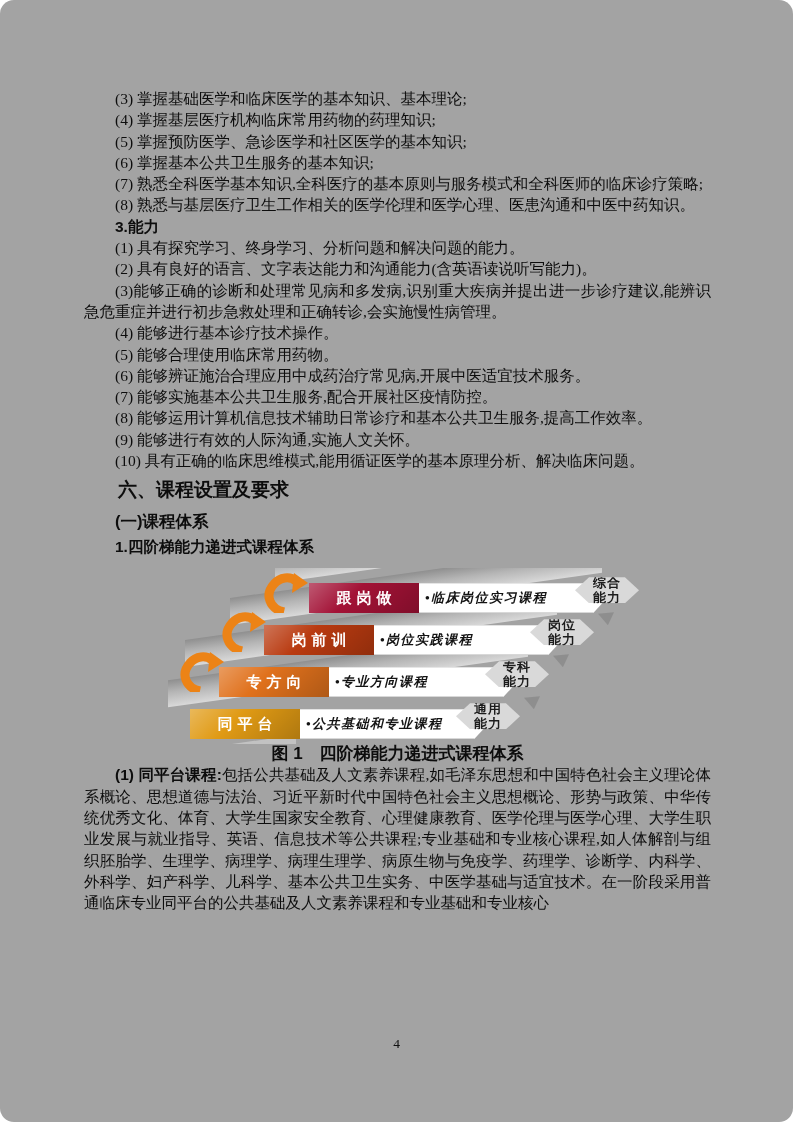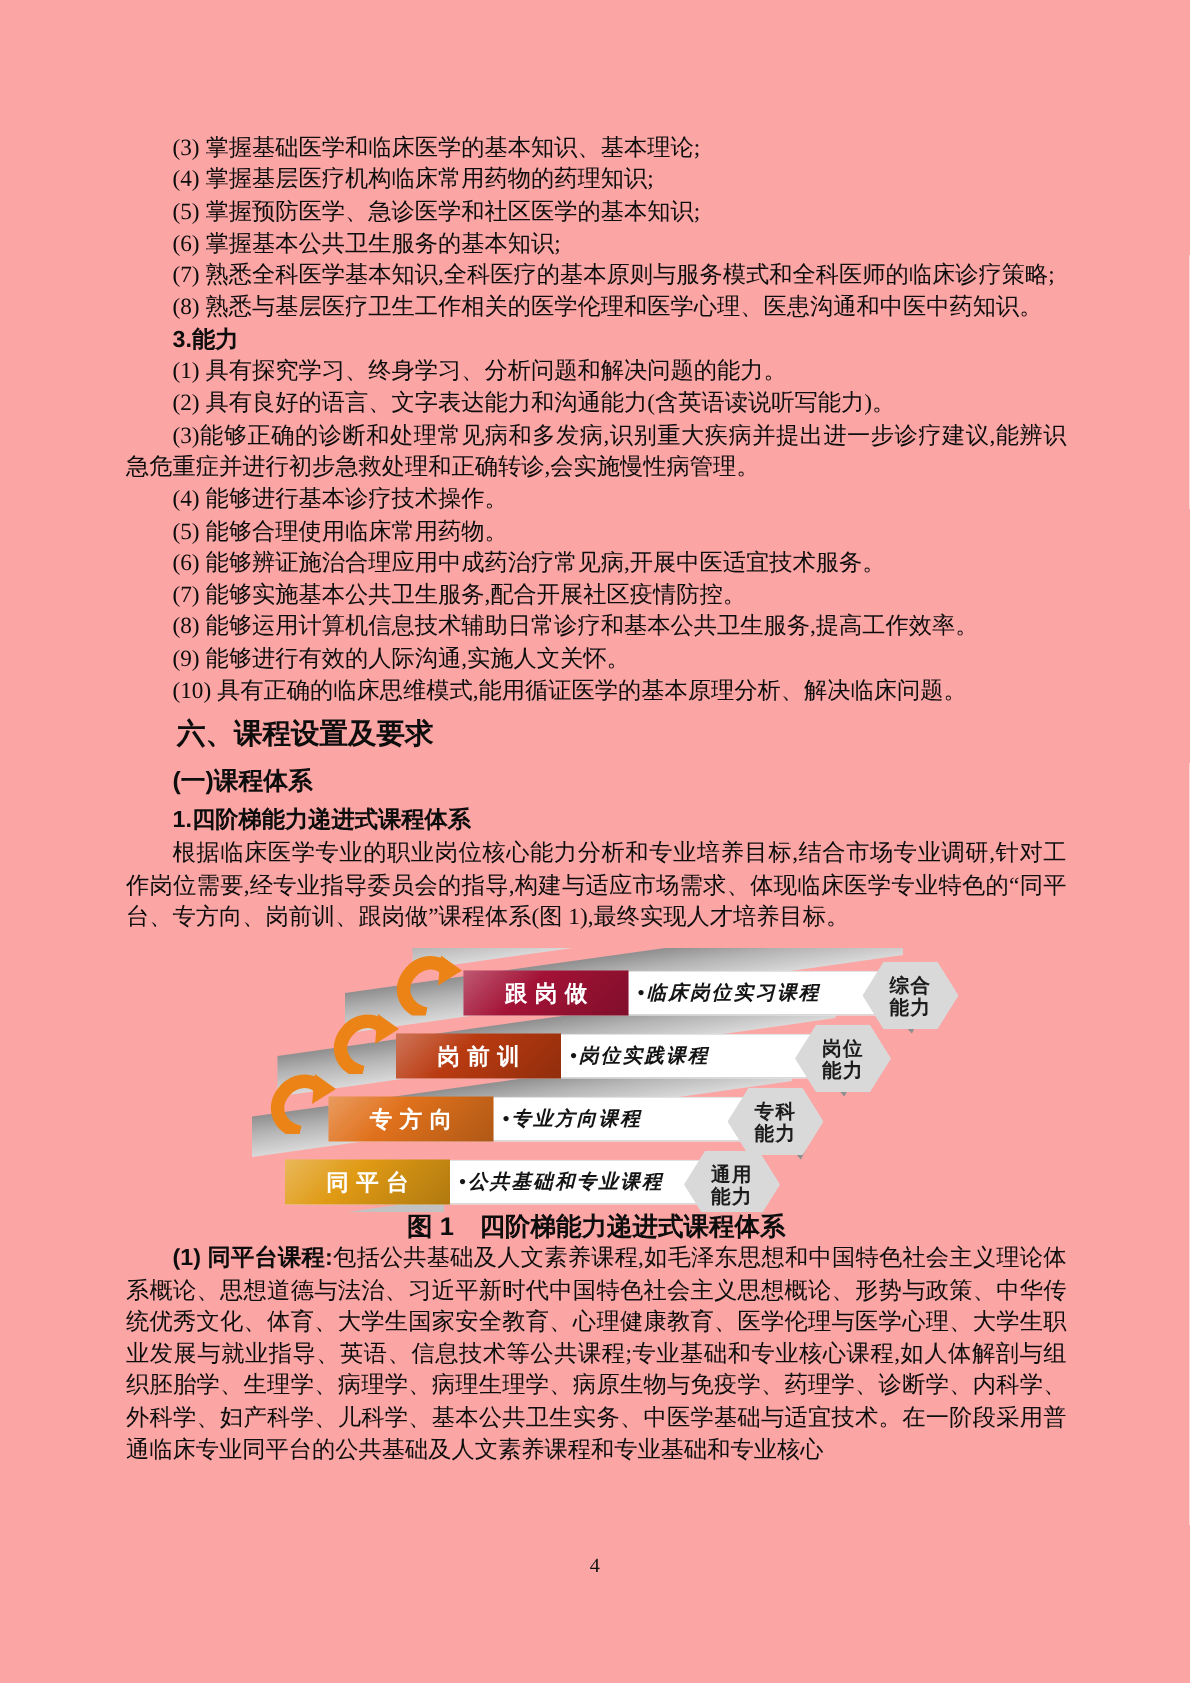--- a/index.html
+++ b/index.html
@@ -1,19 +1,20 @@
 <!DOCTYPE html>
 <html><head>
 <meta charset="utf-8">
 <style>
   html,body { margin:0; padding:0; background:#ffffff; }
   .page {
-    position:relative; width:793px; height:1122px; background:#fca5a5;
+    position:relative; width:793px; height:1122px; background:#a3a3a3;
     font-family:"Liberation Serif","DejaVu Serif",serif; color:#0d0d0d;
     overflow:hidden;
+    border-radius:14px;
   }
   .content { position:absolute; left:84px; top:88px; width:627px; }
 
   p.body {
     margin:0; font-size:15.5px; line-height:21.3px;
     text-align:justify; text-indent:2em; word-break:break-all;
   }
   .h1 {
     margin:6px 0 6px; padding-left:34px; font-size:19px; line-height:26px;
     font-weight:bold; font-family:"Liberation Sans","DejaVu Sans",sans-serif;
@@ -63,21 +64,21 @@
     letter-spacing:5px; text-indent:5px;
     font-family:"Liberation Sans","DejaVu Sans",sans-serif;
     background-image:linear-gradient(135deg,rgba(255,255,255,.30),rgba(255,255,255,0) 40%,rgba(0,0,0,.22));
   }
   .course {
     position:absolute; left:116px; top:0; height:30px; display:flex; align-items:center;
     font-size:13px; font-weight:bold; font-style:italic; letter-spacing:1.5px;
     color:#141414; white-space:nowrap;
   }
   .hex {
-    position:absolute; left:266px; top:-6px; width:64px; height:45px;
+    position:absolute; left:266px; top:-6px; width:64px; height:26px;
     background:#d9d9d9;
     clip-path:polygon(22% 0,78% 0,100% 50%,78% 100%,22% 100%,0 50%);
     display:flex; flex-direction:column; align-items:center; justify-content:center;
     font-size:13px; line-height:15px; font-weight:700; color:#1c1c1c; letter-spacing:1px;
   }
   .tri {
     position:absolute; left:334px; top:-13px; width:16px; height:13px;
     background:#8e8e8e; clip-path:polygon(0 10%,100% 0,62% 100%);
   }
   .arrow { position:absolute; width:46px; height:42px; }
@@ -140,21 +141,20 @@
         <p class="body">(8) 能够运用计算机信息技术辅助日常诊疗和基本公共卫生服务,提高工作效率。</p>
 
         <p class="body">(9) 能够进行有效的人际沟通,实施人文关怀。</p>
 
         <p class="body">(10) 具有正确的临床思维模式,能用循证医学的基本原理分析、解决临床问题。</p>
       </section>
 
     <p class="h1">六、课程设置及要求</p>
     <p class="h2">(一)课程体系</p>
     <p class="h3">1.四阶梯能力递进式课程体系</p>
-    <p class="body">根据临床医学专业的职业岗位核心能力分析和专业培养目标,结合市场专业调研,针对工作岗位需要,经专业指导委员会的指导,构建与适应市场需求、体现临床医学专业特色的“同平台、专方向、岗前训、跟岗做”课程体系(图 1),最终实现人才培养目标。</p>
 
     <div class="figure">
       <div class="base-wedge"></div>
 
       <div class="fig-rows">
 
           <div class="fig-row">
             <div class="step-shade"></div>
             <div class="strip"></div>
             <div class="stage-box" style="background-color: rgb(224, 154, 20);">同平台</div>

